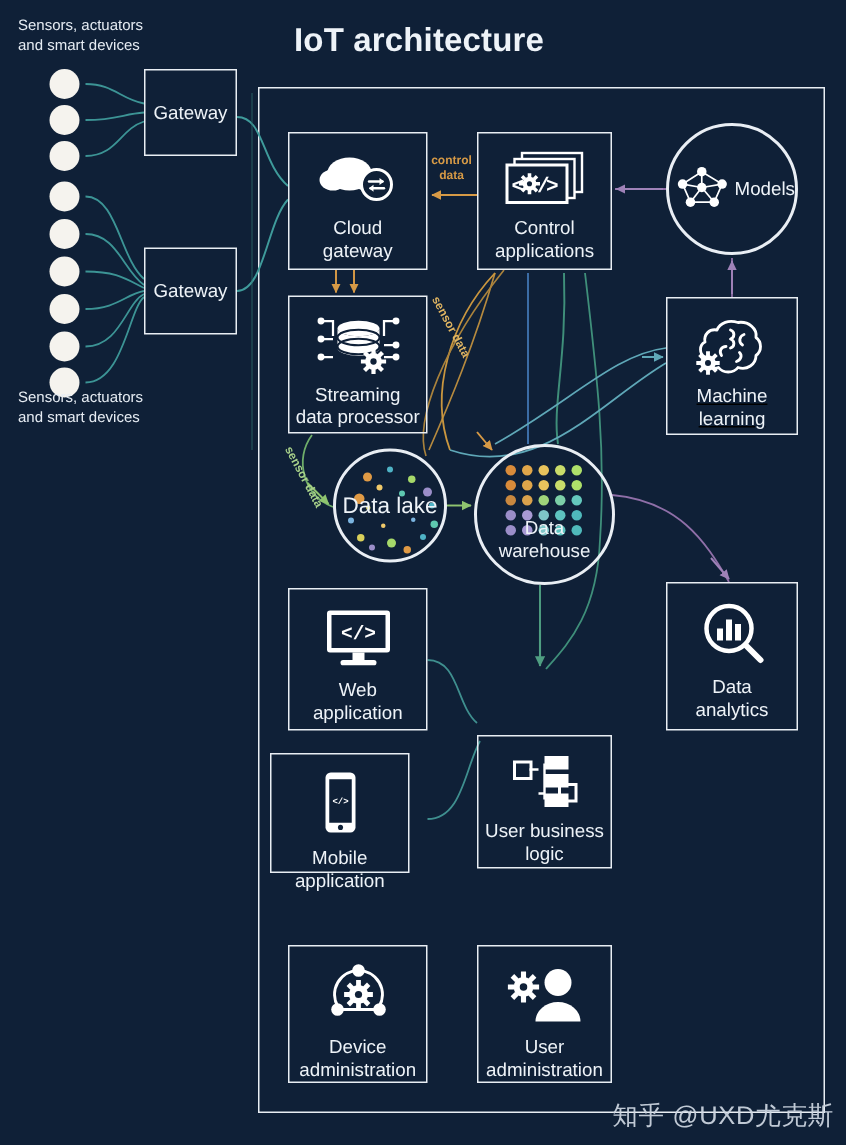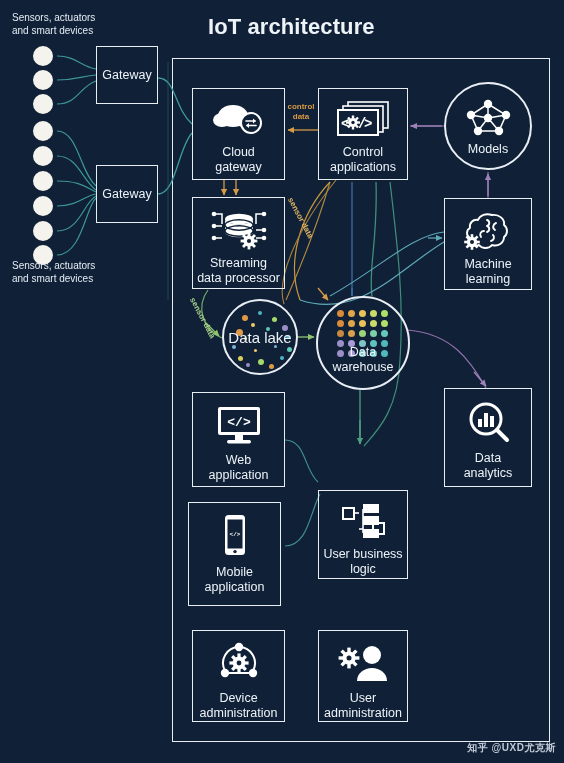--- a/index.html
+++ b/index.html
@@ -13,21 +13,21 @@
 
   
   svg.layer { position:absolute; left:0; top:0; width:564px; height:763px; overflow:visible; }
   #wires   { z-index:1; }
   #arrows  { z-index:2; }
 
   
   #title {
     position:absolute; left:196px; top:14px;
     font-size:22px; font-weight:700; color:#eef3f8;
-    letter-spacing:.1px; z-index:5;margin-left:12px;
+    letter-spacing:.1px; z-index:5;
   }
 
   
   #platform-frame {
     position:absolute; left:172px; top:58px;
     width:378px; height:684px;
     border:1.5px solid #e9eef4; z-index:0;
   }
 
   
@@ -61,40 +61,40 @@
   }
   .node-box .icon { width:100%; display:flex; align-items:center; justify-content:center; }
   .node-box .caption {
     color:#eef3f8; font-size:12.5px; line-height:15px; text-align:center;
     margin-top:6px; padding:0 3px;
   }
 
   
   .node-circle {
     position:absolute; border:2px solid #e9eef4; border-radius:50%;
-    z-index:4; display:flex; flex-direction:column;
+    z-index:4; display:flex; flex-direction:row;
     align-items:center; justify-content:center;
   }
   .node-circle .caption {
     color:#eef3f8; font-size:12.5px; line-height:15px; text-align:center;
     position:relative; z-index:3;
   }
 
   
   #node-cloud-gateway      { left:192px; top:88px;  width:93px; height:92px; }
   #node-control-apps       { left:318px; top:88px;  width:90px; height:92px; }
   #node-models             { left:444px; top:82px;  width:88px; height:88px; }
   #node-streaming          { left:192px; top:197px; width:93px; height:92px; }
-  #node-ml                 { left:444px; top:198px; width:88px; height:92px; }
+  #node-ml                 { left:444px; top:198px; width:88px; height:92px;text-decoration:underline; }
   #node-data-lake          { left:222px; top:299px; width:76px; height:76px; }
   #node-data-warehouse     { left:316px; top:296px; width:94px; height:94px; }
   #node-data-analytics     { left:444px; top:388px; width:88px; height:99px; }
   #node-web-app            { left:192px; top:392px; width:93px; height:95px; }
   #node-user-logic         { left:318px; top:446px; width:90px; height:89px;margin-top:44px; }
-  #node-mobile-app         { left:188px; top:502px; width:93px; height:104px; }
+  #node-mobile-app         { left:180px; top:502px; width:93px; height:80px; }
   #node-device-admin       { left:192px; top:630px; width:93px; height:92px; }
   #node-user-admin         { left:318px; top:630px; width:90px; height:92px; }
   #node-security           { left:444px; top:630px; width:88px; height:92px; }
 
   
   .lake-dot { position:absolute; border-radius:50%; }
 
   
   #dw-grid {
     position:absolute; left:0; right:0; top:12px;
@@ -114,21 +114,21 @@
     transform-origin:left top;
   }
   #edge-sensor-data-green {
     left:196px; top:296px; color:#a8d18a; transform:rotate(62deg);
     transform-origin:left top;
   }
 
   
   #watermark {
     position:absolute; right:8px; bottom:8px; z-index:9;
-    color:#cfd8e3; font-size:10px; font-weight:700;
+    color:#cfd8e3; font-size:17px; font-weight:400;
     opacity:.92; letter-spacing:.5px;margin-top:23px;
   }
 </style>
 </head>
 <body>
 
 <div id="root">
 
   <svg class="layer" id="wires" viewBox="0 0 564 763">
     <g fill="none" stroke="#3f9b9b" stroke-width="1.2" opacity="0.95">

